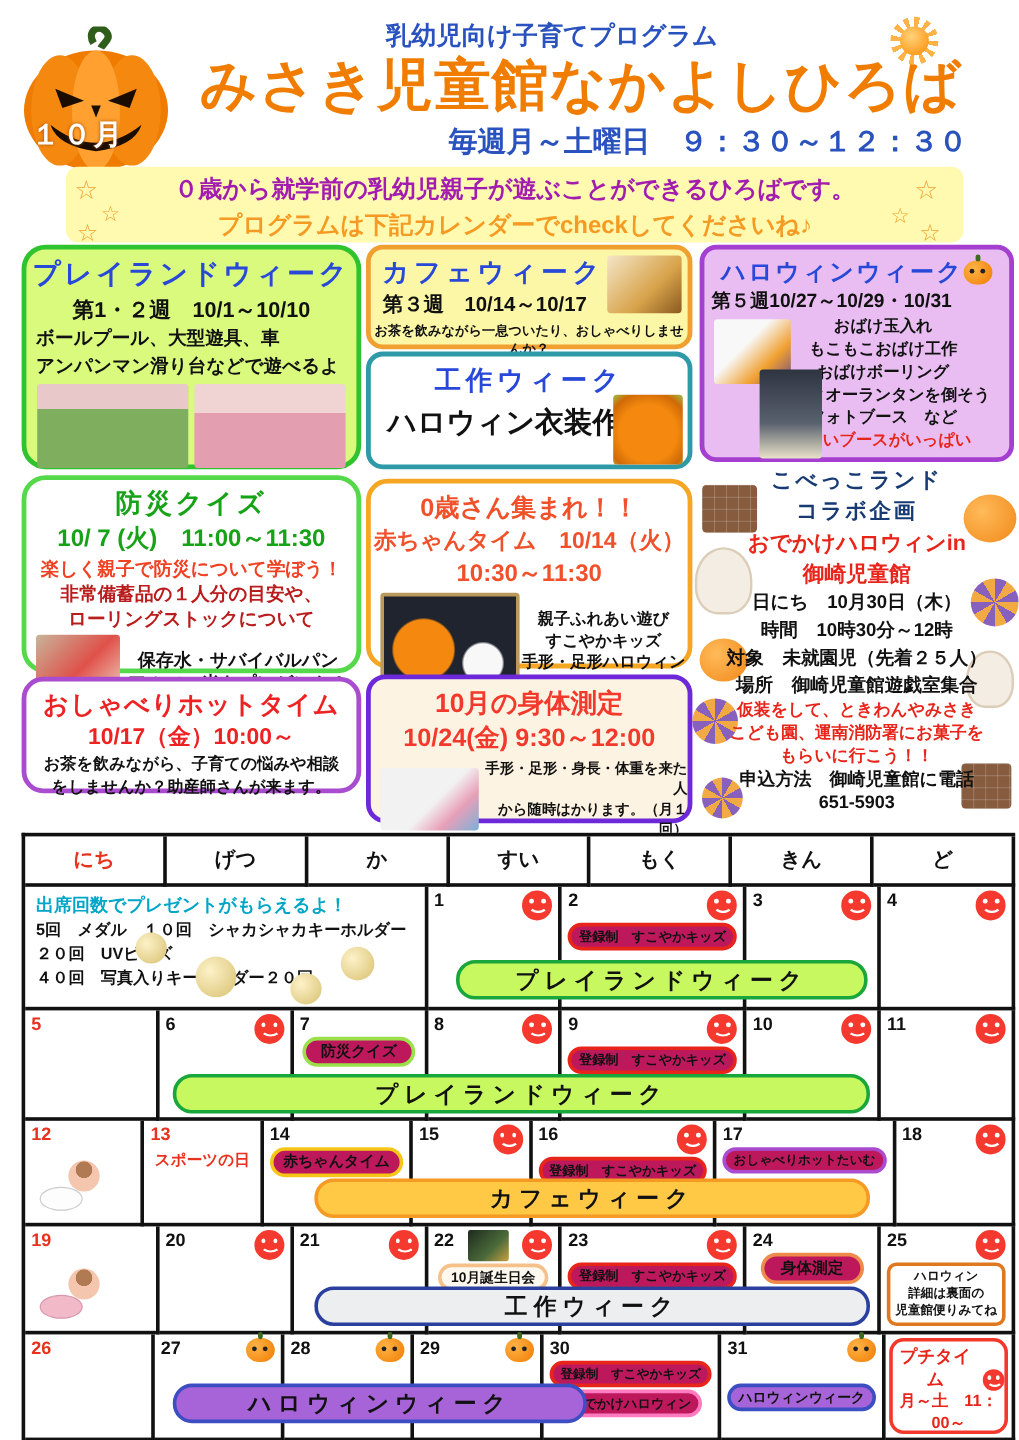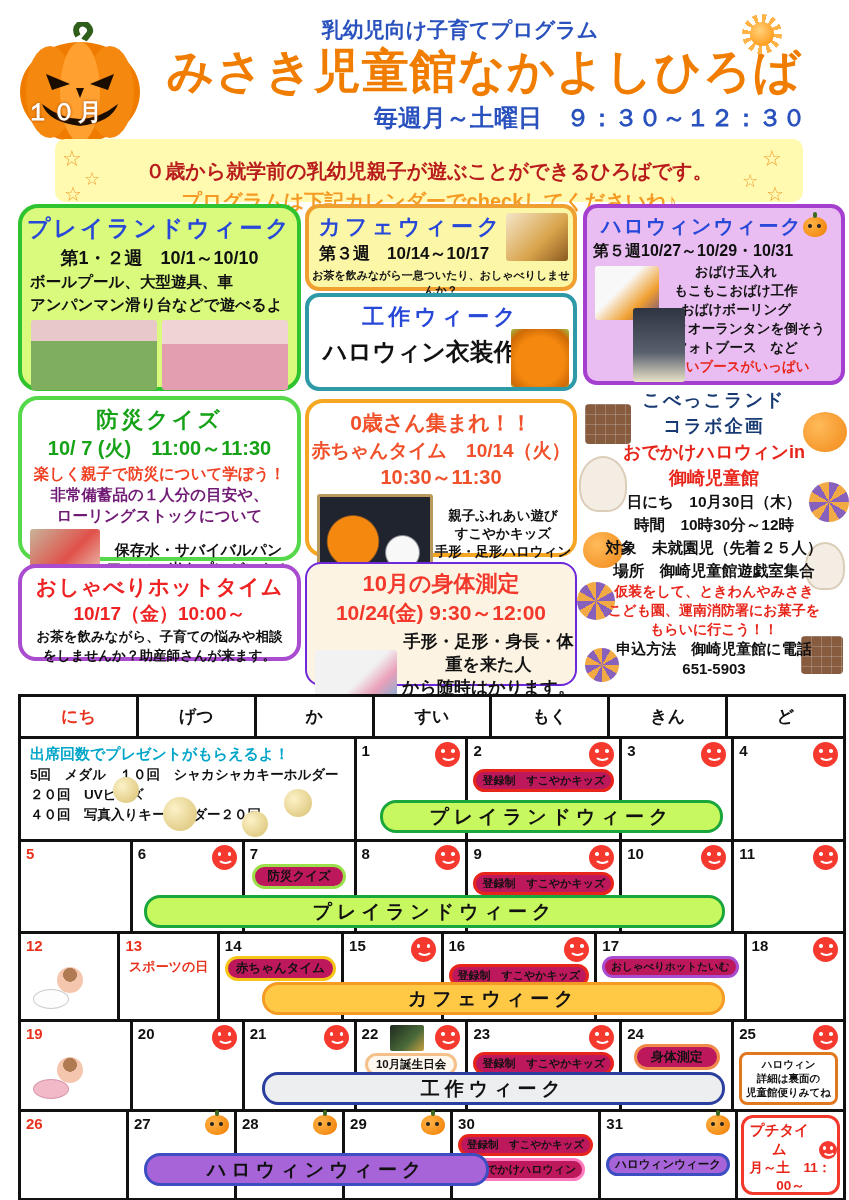--- a/index.html
+++ b/index.html
@@ -17,21 +17,21 @@
   .pumpkin-big .month{position:absolute;left:14px;bottom:16px;color:#fff;font-size:24px;
                       letter-spacing:2px;text-shadow:0 0 3px #a34700;}
   .sun-icon{position:absolute;left:742px;top:14px;width:40px;height:40px;border-radius:50%;
             background:repeating-conic-gradient(#ffb347 0 14deg,transparent 14deg 30deg);}
   .sun-icon::before{content:"";position:absolute;left:8px;top:8px;width:24px;height:24px;
             border-radius:50%;background:radial-gradient(circle at 40% 35%,#ffd27a,#ff8a00);}
 
   
   .banner{position:absolute;left:55px;top:139px;width:748px;height:63px;background:#fffab0;
           border-radius:10px;text-align:center;}
-  .banner .l1{margin-top:19px;font-size:20px;color:#b91c1c;}
+  .banner .l1{margin-top:5px;font-size:20px;color:#a21caf;}
   .banner .l2{margin-top:3px;font-size:20px;color:#f59a23;}
   .star{position:absolute;color:#f0a030;font-weight:bold;}
   .star::before{content:"☆";}
 
   
   .box{position:absolute;box-sizing:border-box;border-radius:16px;text-align:center;}
   .box-playland{left:18px;top:204px;width:283px;height:187px;border:4px solid #2fc42f;
                 background:#d9fa7d;border-radius:20px;}
   .box-playland .t{font-size:23px;color:#2848d8;letter-spacing:3px;margin-top:5px;}
   .box-playland .w{font-size:18px;margin-top:2px;}
@@ -73,21 +73,21 @@
   .mini-pumpkin::before{content:"";position:absolute;top:-5px;left:10px;width:4px;height:6px;
                 background:#3e6b1f;border-radius:2px;}
   .mini-pumpkin::after{content:"";position:absolute;top:7px;left:5px;width:4px;height:4px;
                 background:#222;border-radius:50%;box-shadow:9px 0 0 #222;}
 
   .box-bousai{left:18px;top:396px;width:283px;height:165px;border:4px solid #55d94a;
               background:#fff;border-radius:20px;}
   .box-bousai .t{font-size:22px;color:#17a317;letter-spacing:3px;margin-top:5px;}
   .box-bousai .dt{font-size:20px;color:#17a317;}
   .box-bousai .lead{font-size:15.5px;color:#f04123;margin-top:2px;}
-  .box-bousai .d{font-size:15.5px;color:#701a75;}
+  .box-bousai .d{font-size:15.5px;color:#b91c1c;}
   .bousai-bottom{display:flex;align-items:center;margin-top:2px;}
   .ph-bousai{width:70px;height:62px;margin-left:8px;
              background:linear-gradient(135deg,#c8b49a,#e0514a 50%,#f0ead8);}
   .bousai-gift{font-size:15px;flex:1;text-align:center;}
 
   .box-babytime{left:305px;top:399px;width:272px;height:158px;border:4px solid #f5a623;
                 background:#fff;border-radius:18px;}
   .box-babytime .t{font-size:21px;color:#f0512a;margin-top:6px;}
   .box-babytime .l2{font-size:19px;color:#f0512a;margin-top:1px;}
   .box-babytime .l3{font-size:20px;color:#f0512a;}
@@ -96,28 +96,28 @@
                background:radial-gradient(circle at 30% 60%,#f5890f 28%,transparent 30%),
                           radial-gradient(circle at 75% 75%,#f8f8f8 16%,transparent 18%),#20242e;}
   .babytime-desc{flex:1;font-size:13.5px;}
 
   .box-hottime{left:18px;top:564px;width:283px;height:97px;border:4px solid #a94ccf;
                background:#fff;border-radius:18px;}
   .box-hottime .t{font-size:21px;color:#ee2222;margin-top:5px;letter-spacing:1px;}
   .box-hottime .dt{font-size:19px;color:#ee2222;}
   .box-hottime .d{font-size:13.5px;margin-top:1px;}
 
-  .box-measure{left:305px;top:562px;width:272px;height:124px;border:2px solid #6d28d9;
+  .box-measure{left:305px;top:562px;width:272px;height:124px;border:4px solid #6d28d9;
                background:#fdf3e2;border-radius:16px;}
   .box-measure .t{font-size:22px;color:#f2392c;margin-top:5px;}
   .box-measure .dt{font-size:21px;color:#f2392c;}
   .measure-bottom{display:flex;align-items:center;margin-top:3px;}
   .ph-measure{width:82px;height:52px;margin-left:8px;
               background:linear-gradient(135deg,#f2f2f2 55%,#e8a0b8 75%,#7ab0d8);}
-  .measure-desc{flex:1;font-size:17px;text-align:center;padding-left:5px;}
+  .measure-desc{flex:1;font-size:12px;text-align:right;padding-left:5px;}
 
   
   .odekake{position:absolute;left:583px;top:386px;width:262px;height:304px;text-align:center;}
   .odekake .txt{position:relative;z-index:2;}
   .odekake .navy{font-size:18px;color:#173a73;letter-spacing:2px;margin-top:2px;}
   .odekake .red-t{font-size:18px;color:#e8251a;margin-top:2px;}
   .odekake .info{font-size:15.5px;margin-top:2px;}
   .odekake .note{font-size:14px;color:#e8251a;margin-top:1px;}
   .odekake .apply{font-size:15px;margin-top:1px;}
   .candy{position:absolute;z-index:1;border-radius:50%;opacity:.9;}

